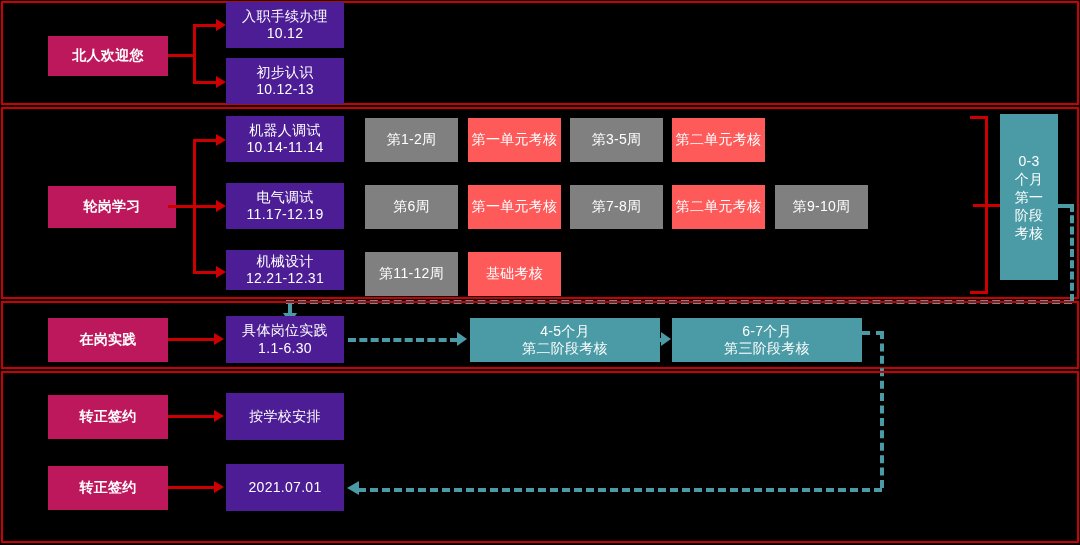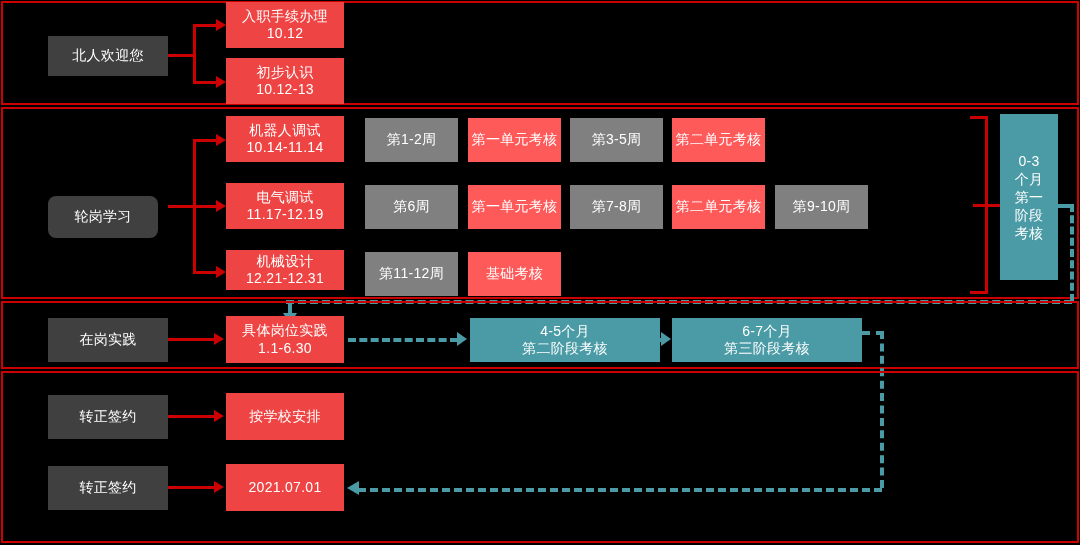--- a/index.html
+++ b/index.html
@@ -12,22 +12,22 @@
   #sec-welcome{left:1px;top:1px;width:1078px;height:104px;}
   #sec-rotation{left:1px;top:107px;width:1078px;height:192px;}
   #sec-practice{left:1px;top:301px;width:1078px;height:68px;}
   #sec-final{left:1px;top:371px;width:1078px;height:172px;}
 
   
   .node{position:absolute;box-sizing:border-box;display:flex;flex-direction:column;
         align-items:center;justify-content:center;text-align:center;color:#fff;
         font-size:14px;line-height:1.25;letter-spacing:.3px;}
   .node span{display:block;}
-  .red   {background:#404040;}
-  .gray  {background:#ef4444;}
+  .red   {background:#be185d;font-weight:bold;}
+  .gray  {background:#4c1d95;}
   .gray-l{background:#808080;}
   .pink  {background:#ff5a5a;}
   .teal  {background:#4a9ba5;}
 
   .node.vertical{font-size:14px;line-height:1.3;padding:0 12px;}
 
   
   .ln{position:absolute;background:#cc0000;}
   .ln-v{width:3px;}
   .ln-h{height:3px;}
@@ -66,21 +66,21 @@
     <span>入职手续办理</span>
     <span>10.12</span>
   </div>
   <div class="node gray" style="left:226px;top:58px;width:118px;height:46px;">
     <span>初步认识</span>
     <span>10.12-13</span>
   </div>
 
   <div class="section" id="sec-rotation"></div>
 
-  <div class="node red" style="left:48px;top:196px;width:110px;height:42px;border-radius:8px;">
+  <div class="node red" style="left:48px;top:186px;width:128px;height:42px;">
     <span>轮岗学习</span>
   </div>
 
   <div class="ln ln-h" style="left:168px;top:205px;width:28px;"></div>
   <div class="ln ln-v" style="left:193px;top:139px;height:134px;"></div>
   <div class="ln ln-h" style="left:193px;top:139px;width:25px;"></div>
   <div class="arrow-r" style="left:216px;top:134px;"></div>
   <div class="ln ln-h" style="left:193px;top:205px;width:25px;"></div>
   <div class="arrow-r" style="left:216px;top:200px;"></div>
   <div class="ln ln-h" style="left:193px;top:271px;width:25px;"></div>

